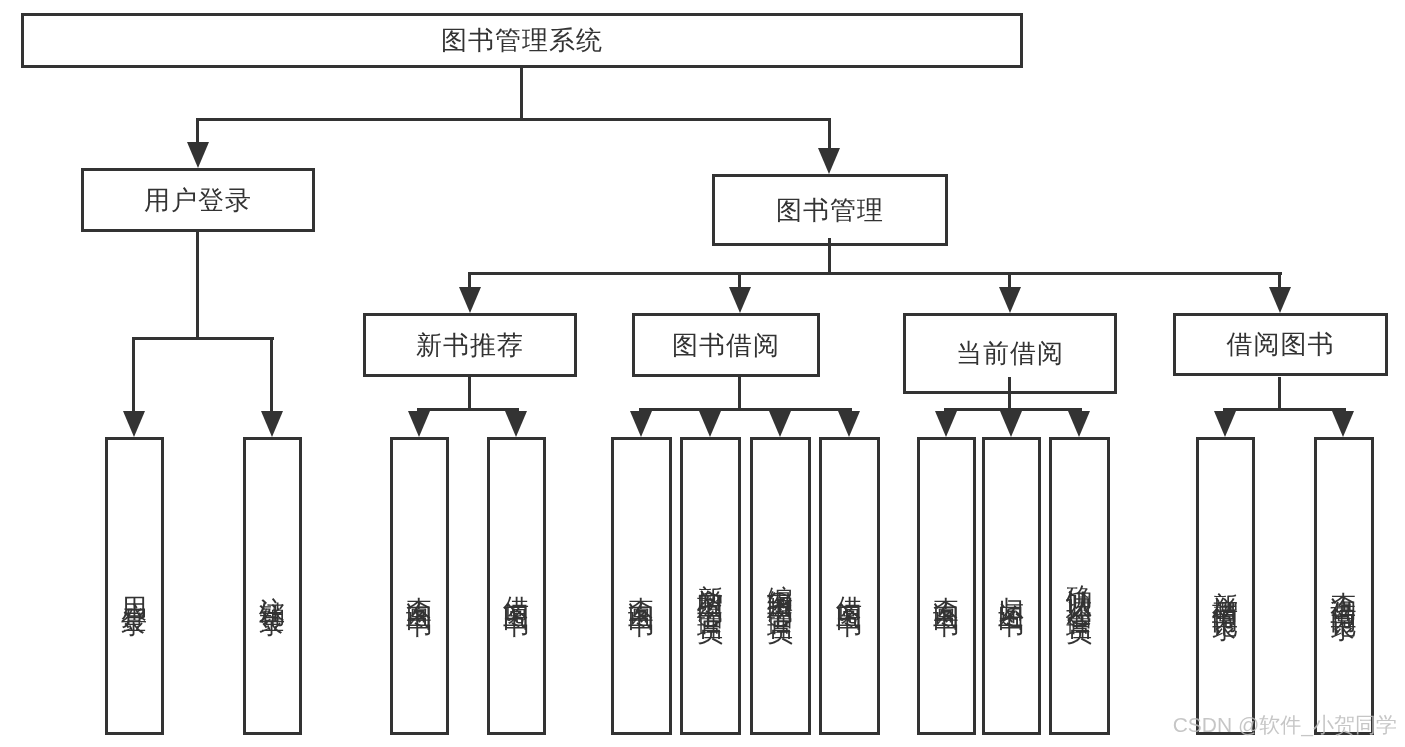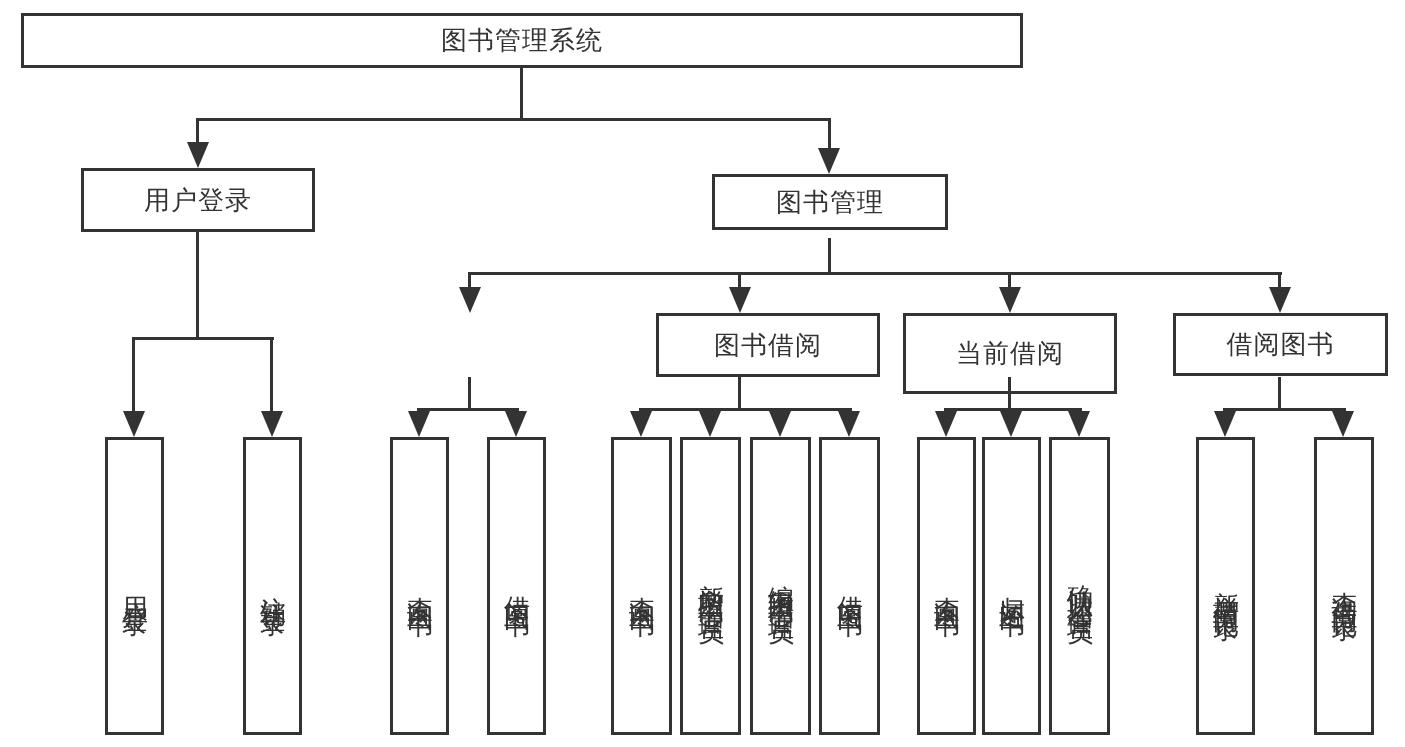--- a/index.html
+++ b/index.html
@@ -1,18 +1,18 @@
 <!DOCTYPE html>
 <html style="--line: #333333; --text: #333333; --wm: #bdbdbd;"><head>
 <meta charset="utf-8">
 <style>
   html,body{margin:0;padding:0;background:#fff;}
   .canvas{
     position:relative;width:1405px;height:747px;background:#ffffff;overflow:hidden;
-    font-family:Liberation Serif, serif;color:var(--text,#333);
+    font-family:Liberation Sans, sans-serif;color:var(--text,#333);
   }
   .node{
     position:absolute;box-sizing:border-box;border:3px solid var(--line,#333);
     background:#fff;display:flex;align-items:center;justify-content:center;
   }
   .hlabel{
     font-size:26px;color:var(--text,#333);letter-spacing:1px;white-space:nowrap;
   }
   .vtext{
     writing-mode:vertical-rl;text-orientation:mixed;font-size:26px;
@@ -41,21 +41,21 @@
   <div class="vline" style="left:520px;top:68px;width:3px;height:53px"></div>
   <div class="hline" style="left:197px;top:118px;width:634px;height:3px"></div>
   <div class="vline" style="left:196px;top:118px;width:3px;height:30px"></div>
   <div class="arrow" style="left:187px;top:142px"></div>
   <div class="vline" style="left:828px;top:118px;width:3px;height:36px"></div>
   <div class="arrow" style="left:818px;top:148px"></div>
 
   <div class="node" style="left:81px;top:168px;width:234px;height:64px">
     <span class="hlabel">用户登录</span>
   </div>
-  <div class="node" style="left:712px;top:174px;width:236px;height:56px">
+  <div class="node" style="left:712px;top:174px;width:236px;height:72px">
     <span class="hlabel">图书管理</span>
   </div>
 
   <div class="vline" style="left:196px;top:232px;width:3px;height:108px"></div>
   <div class="hline" style="left:132px;top:337px;width:142px;height:3px"></div>
   <div class="vline" style="left:132px;top:337px;width:3px;height:78px"></div>
   <div class="arrow" style="left:123px;top:411px"></div>
   <div class="vline" style="left:270px;top:337px;width:3px;height:78px"></div>
   <div class="arrow" style="left:261px;top:411px"></div>
 
@@ -63,21 +63,24 @@
   <div class="hline" style="left:468px;top:272px;width:814px;height:3px"></div>
   <div class="vline" style="left:468px;top:272px;width:3px;height:17px"></div>
   <div class="arrow" style="left:459px;top:287px"></div>
   <div class="vline" style="left:738px;top:272px;width:3px;height:17px"></div>
   <div class="arrow" style="left:729px;top:287px"></div>
   <div class="vline" style="left:1008px;top:272px;width:3px;height:17px"></div>
   <div class="arrow" style="left:999px;top:287px"></div>
   <div class="vline" style="left:1278px;top:272px;width:3px;height:17px"></div>
   <div class="arrow" style="left:1269px;top:287px"></div>
 
-  <div class="node" style="left:656px;top:313px;width:224px;height:64px">
+  <div class="node" style="left:363px;top:313px;width:214px;height:64px">
+    <span class="hlabel">新书推荐</span>
+  </div>
+  <div class="node" style="left:632px;top:313px;width:188px;height:64px">
     <span class="hlabel">图书借阅</span>
   </div>
   <div class="node" style="left:903px;top:313px;width:214px;height:81px">
     <span class="hlabel">当前借阅</span>
   </div>
   <div class="node" style="left:1173px;top:313px;width:215px;height:63px">
     <span class="hlabel">借阅图书</span>
   </div>
 
   <div class="vline" style="left:468px;top:377px;width:3px;height:34px"></div>
@@ -140,14 +143,15 @@
     <span class="vtext">确认归还（管理员）</span>
   </div>
 
   <div class="node" style="left:1196px;top:437px;width:59px;height:298px">
     <span class="vtext">新增借阅记录</span>
   </div>
   <div class="node" style="left:1314px;top:437px;width:60px;height:298px">
     <span class="vtext">查询借阅记录</span>
   </div>
 
+  <div class="watermark">CSDN @软件_小贺同学</div>
 
 </div>
 
 </body></html>

